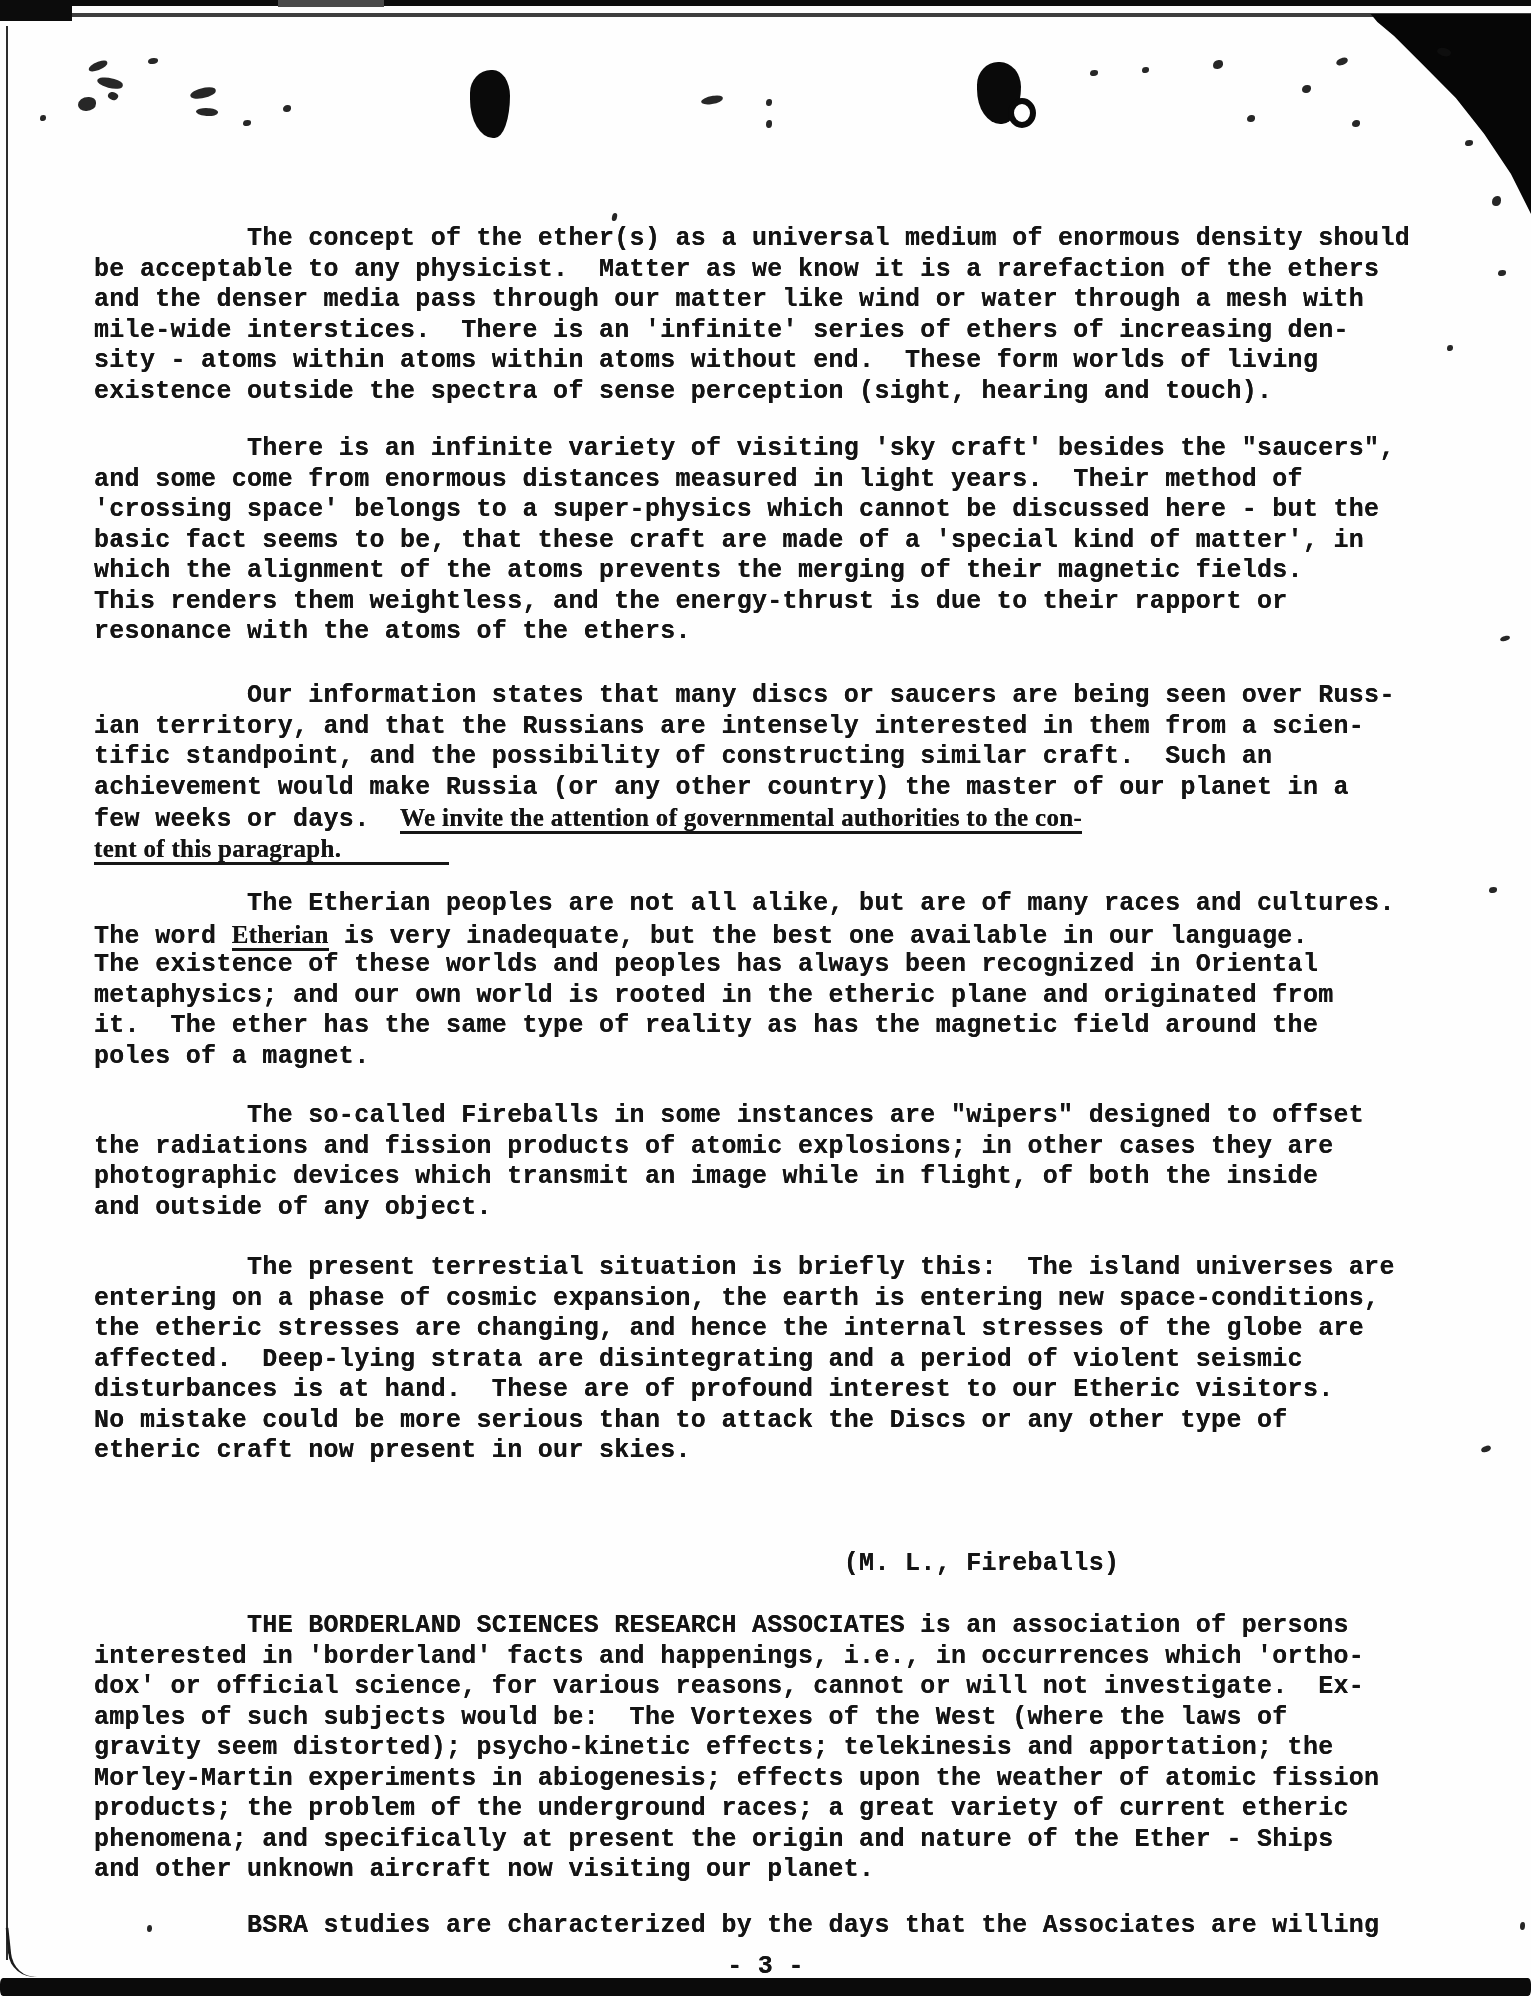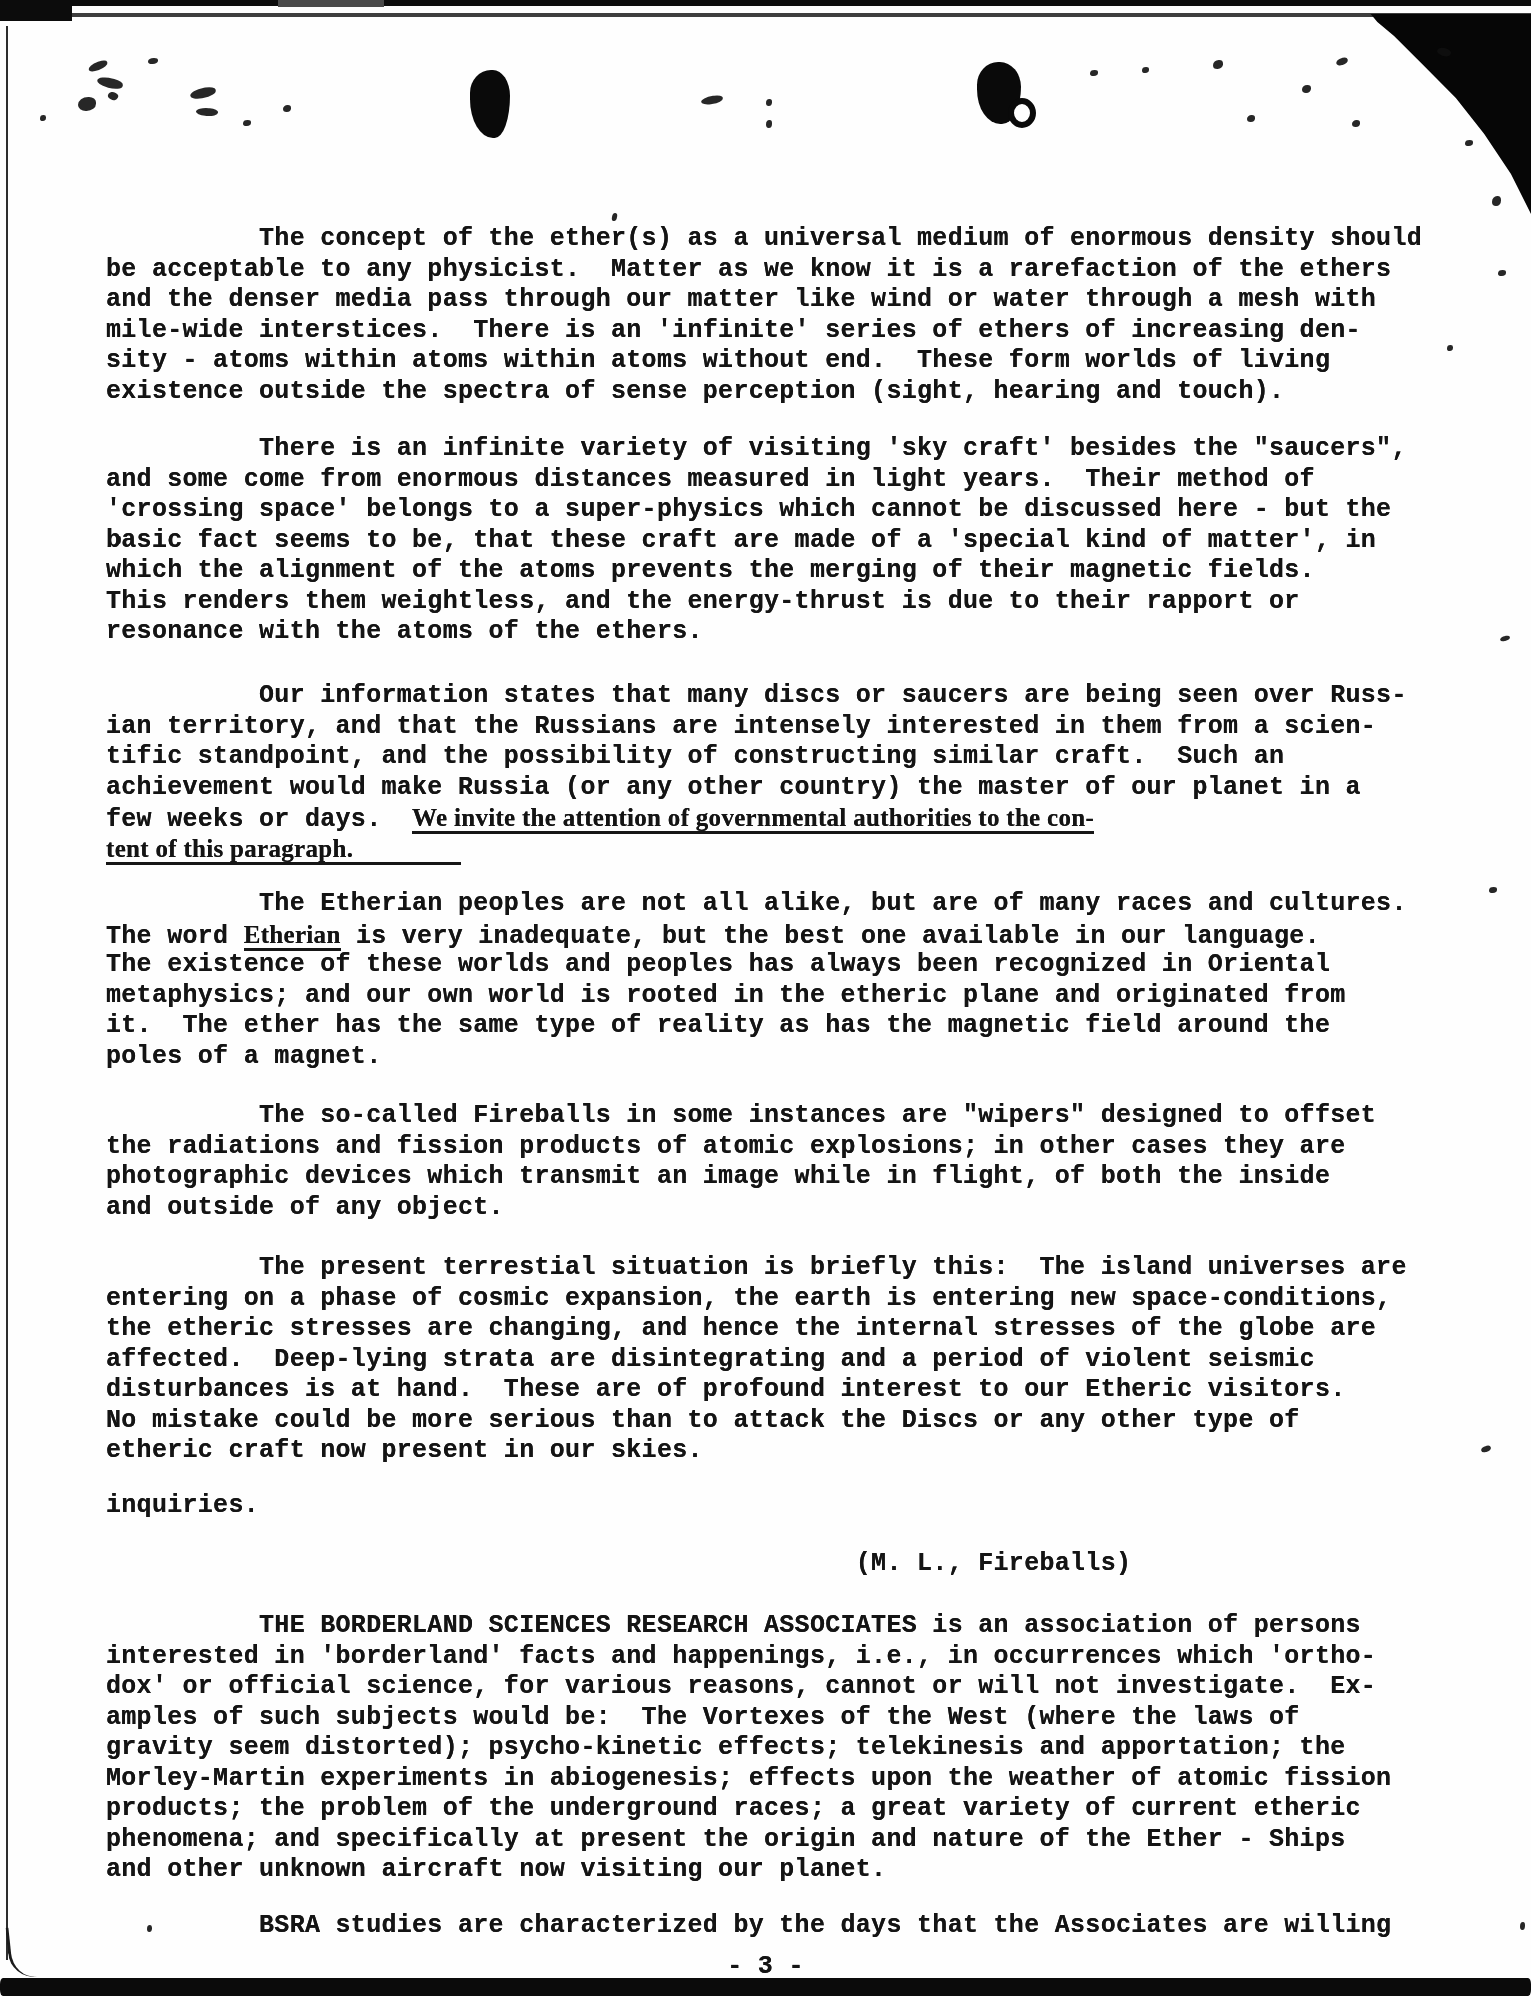--- a/index.html
+++ b/index.html
@@ -1,18 +1,18 @@
 <!DOCTYPE html>
 <html><head>
 <meta charset="utf-8">
 <style>
   html,body{margin:0;padding:0;background:#777;}
   .page{position:relative;width:1531px;height:2000px;background:#fefefe;overflow:hidden;
         font-family:"Liberation Mono","DejaVu Sans Mono",monospace;}
-  .para{position:absolute;left:106px;white-space:pre;font-size:25px;line-height:30.5px;
+  .para{position:absolute;left:94px;white-space:pre;font-size:25px;line-height:30.5px;
         font-weight:700;color:#141414;letter-spacing:0.3px;text-shadow:0 0 0.45px rgba(0,0,0,.8);}
   .line{height:30.5px;}
   .u{border-bottom:3px solid #161616;font-family:Liberation Serif, serif;}
   .footer{position:absolute;left:0;right:0;top:1952px;text-align:center;font-size:25px;
         font-weight:700;color:#141414;letter-spacing:0.3px;text-shadow:0 0 0.45px rgba(0,0,0,.8);}
   .artifact{position:absolute;}
   .speck{position:absolute;background:#101010;border-radius:60% 40% 55% 45%;opacity:.9;}
   
   .top-bar{left:0;top:0;width:100%;height:6px;background:#0c0c0c;}
   .top-bar-line{left:0;top:13px;width:100%;height:4px;background:#1c1c1c;opacity:.85;}
@@ -83,20 +83,20 @@
       <div class="speck" style="left: 1520px; top: 1922px; width: 5px; height: 8px; transform: rotate(0deg);"></div>
     </div>
 
   <div>
       <div class="para" style="top: 224px;"><div class="line"><span>          The concept of the ether(s) as a universal medium of enormous density should</span></div><div class="line"><span>be acceptable to any physicist.  Matter as we know it is a rarefaction of the ethers</span></div><div class="line"><span>and the denser media pass through our matter like wind or water through a mesh with</span></div><div class="line"><span>mile-wide interstices.  There is an 'infinite' series of ethers of increasing den-</span></div><div class="line"><span>sity - atoms within atoms within atoms without end.  These form worlds of living</span></div><div class="line"><span>existence outside the spectra of sense perception (sight, hearing and touch).</span></div></div>
       <div class="para" style="top: 434px;"><div class="line"><span>          There is an infinite variety of visiting 'sky craft' besides the "saucers",</span></div><div class="line"><span>and some come from enormous distances measured in light years.  Their method of</span></div><div class="line"><span>'crossing space' belongs to a super-physics which cannot be discussed here - but the</span></div><div class="line"><span>basic fact seems to be, that these craft are made of a 'special kind of matter', in</span></div><div class="line"><span>which the alignment of the atoms prevents the merging of their magnetic fields.</span></div><div class="line"><span>This renders them weightless, and the energy-thrust is due to their rapport or</span></div><div class="line"><span>resonance with the atoms of the ethers.</span></div></div>
       <div class="para" style="top: 681px;"><div class="line"><span>          Our information states that many discs or saucers are being seen over Russ-</span></div><div class="line"><span>ian territory, and that the Russians are intensely interested in them from a scien-</span></div><div class="line"><span>tific standpoint, and the possibility of constructing similar craft.  Such an</span></div><div class="line"><span>achievement would make Russia (or any other country) the master of our planet in a</span></div><div class="line"><span>few weeks or days.  </span><span class="u">We invite the attention of governmental authorities to the con-</span></div><div class="line"><span class="u" style="padding-right: 108px;">tent of this paragraph.</span></div></div>
       <div class="para" style="top: 889px;"><div class="line"><span>          The Etherian peoples are not all alike, but are of many races and cultures.</span></div><div class="line"><span>The word </span><span class="u">Etherian</span><span> is very inadequate, but the best one available in our language.</span></div><div class="line"><span>The existence of these worlds and peoples has always been recognized in Oriental</span></div><div class="line"><span>metaphysics; and our own world is rooted in the etheric plane and originated from</span></div><div class="line"><span>it.  The ether has the same type of reality as has the magnetic field around the</span></div><div class="line"><span>poles of a magnet.</span></div></div>
       <div class="para" style="top: 1101px;"><div class="line"><span>          The so-called Fireballs in some instances are "wipers" designed to offset</span></div><div class="line"><span>the radiations and fission products of atomic explosions; in other cases they are</span></div><div class="line"><span>photographic devices which transmit an image while in flight, of both the inside</span></div><div class="line"><span>and outside of any object.</span></div></div>
       <div class="para" style="top: 1253px;"><div class="line"><span>          The present terrestial situation is briefly this:  The island universes are</span></div><div class="line"><span>entering on a phase of cosmic expansion, the earth is entering new space-conditions,</span></div><div class="line"><span>the etheric stresses are changing, and hence the internal stresses of the globe are</span></div><div class="line"><span>affected.  Deep-lying strata are disintegrating and a period of violent seismic</span></div><div class="line"><span>disturbances is at hand.  These are of profound interest to our Etheric visitors.</span></div><div class="line"><span>No mistake could be more serious than to attack the Discs or any other type of</span></div><div class="line"><span>etheric craft now present in our skies.</span></div></div>
-      <div class="para" style="top: 1491px;"><div class="line"><span>inquiries.</span></div></div>
+      <div class="para" style="top: 1491px;"></div>
       <div class="para" style="top: 1549px;"><div class="line"><span>                                                 (M. L., Fireballs)</span></div></div>
       <div class="para" style="top: 1611px;"><div class="line"><span>          THE BORDERLAND SCIENCES RESEARCH ASSOCIATES is an association of persons</span></div><div class="line"><span>interested in 'borderland' facts and happenings, i.e., in occurrences which 'ortho-</span></div><div class="line"><span>dox' or official science, for various reasons, cannot or will not investigate.  Ex-</span></div><div class="line"><span>amples of such subjects would be:  The Vortexes of the West (where the laws of</span></div><div class="line"><span>gravity seem distorted); psycho-kinetic effects; telekinesis and apportation; the</span></div><div class="line"><span>Morley-Martin experiments in abiogenesis; effects upon the weather of atomic fission</span></div><div class="line"><span>products; the problem of the underground races; a great variety of current etheric</span></div><div class="line"><span>phenomena; and specifically at present the origin and nature of the Ether - Ships</span></div><div class="line"><span>and other unknown aircraft now visiting our planet.</span></div></div>
       <div class="para" style="top: 1911px;"><div class="line"><span>          BSRA studies are characterized by the days that the Associates are willing</span></div></div>
     </div>
 
   <div class="footer">- 3 -</div>
 </div>
 
 </body></html>

